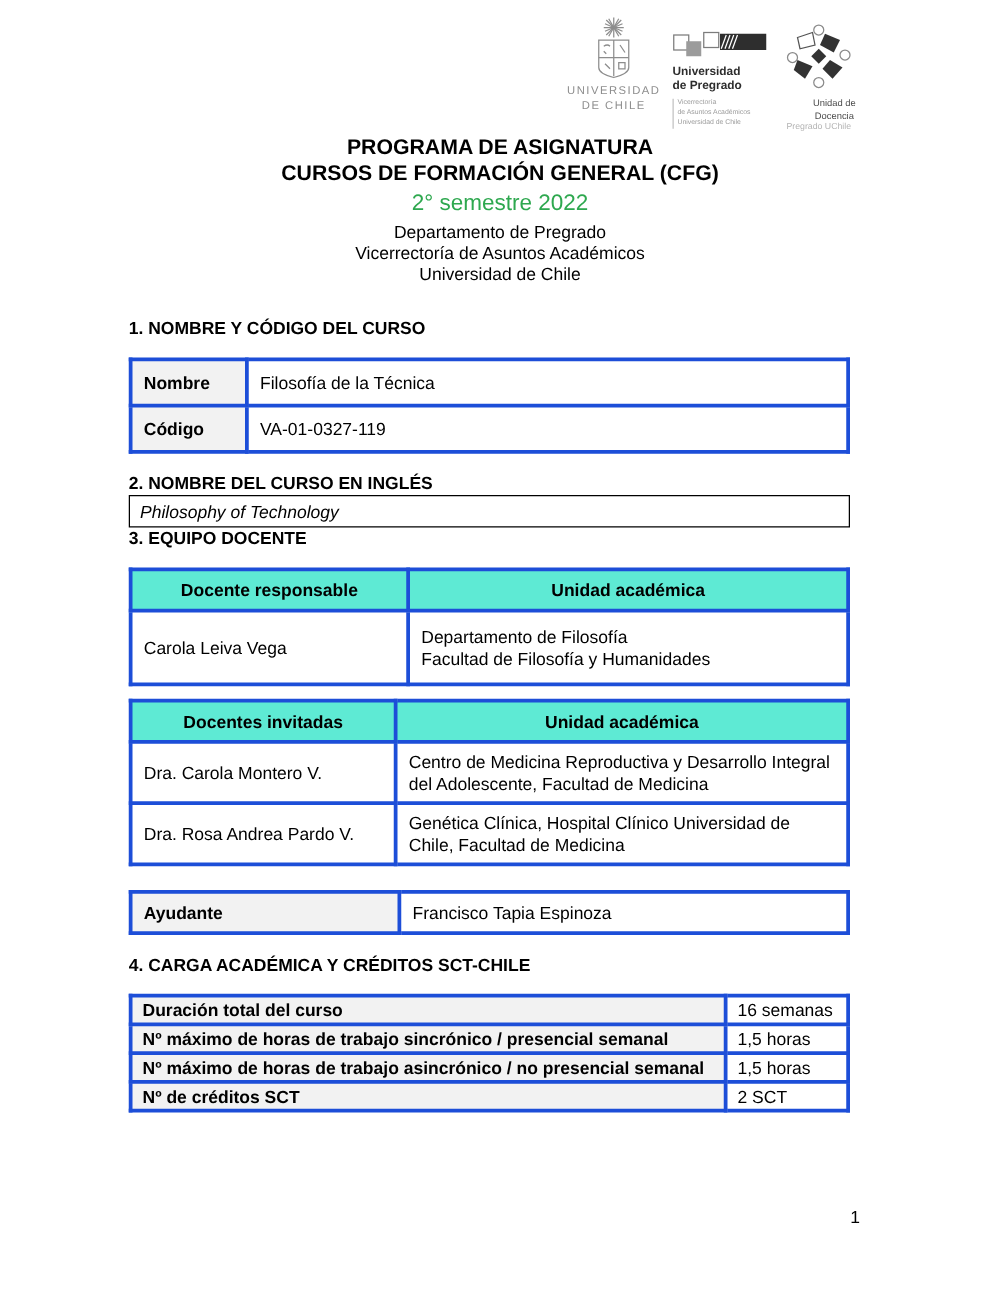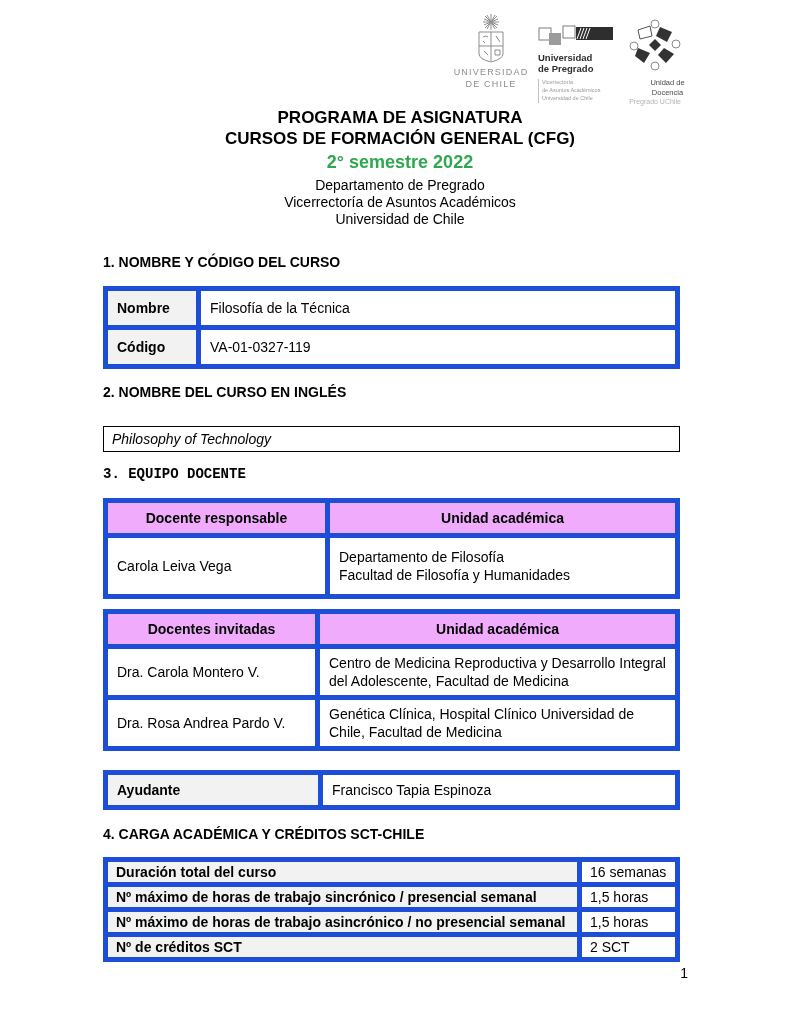--- a/index.html
+++ b/index.html
@@ -20,45 +20,45 @@
   .pregrado-title { font-size:9.5px; font-weight:bold; color:#2d2d2d; line-height:1.15; margin-top:3px; }
   .pregrado-fine { margin-top:4px; padding-left:3px; border-left:1px solid #c2c2c2;
                    font-size:5.5px; color:#9a9a9a; line-height:1.45; }
   .logo-docencia { width:78px; margin-top:4px; }
   .docencia-line1 { font-size:7.5px; color:#4a4a4a; line-height:1.3; margin-top:2px;margin-left:25px; }
   .docencia-line2 { font-size:7px; color:#b4b4b4; line-height:1.2; }
 
   
   .title-block { padding-top:108px; text-align:center; }
   .doc-title { font-size:17px; font-weight:bold; line-height:1.22; }
-  .doc-semester { font-size:18px; font-weight:bold; margin-top:3px; line-height:1.2; }
+  .doc-semester { font-size:18px; font-weight:normal; margin-top:3px; line-height:1.2; }
   .doc-sub { font-size:14px; line-height:1.2; }
   .doc-sub.first { margin-top:3px; }
 
   
   .content { width:577px; margin-left:103px; }
   h2.section-heading { font-size:14px; font-weight:bold; }
   .h-s1 { margin-top:27px; margin-bottom:16px; }
-  .h-s2 { margin-top:15px; margin-bottom:26px; }
-  .h-s3 { margin-top:14px; margin-bottom:16px;font-family:Liberation Mono, monospace; }
+  .h-s2 { margin-top:15px; margin-bottom:2px; }
+  .h-s3 { margin-bottom:16px; }
   .h-s4 { margin-top:16px; margin-bottom:15px; }
 
   table { width:100%; border-collapse:collapse; border:2px solid #000; table-layout:fixed; }
-  td, th { border:5px solid #1d4ed8; font-size:14px; vertical-align:middle; text-align:left; }
+  td, th { border:3px solid #1d4ed8; font-size:14px; vertical-align:middle; text-align:left; }
 
   
   .kv-table td, .kv-table th { padding:9px 9px; }
   .kv-table th { background:#f2f2f2; font-weight:bold; width:93px; }
 
   
   .english-box { border:1px solid #000; padding:4px 8px; height:26px; display:flex; align-items:center; }
   .english-box span { font-style:italic; font-size:14px; }
 
   
-  .teacher-table thead th { background:#f0abfc; font-weight:bold; text-align:center; padding:7px 6px; }
+  .teacher-table thead th { background:#5eead4; font-weight:bold; text-align:center; padding:7px 6px; }
   .t-resp col.c1 { width:222px; }
   .t-inv col.c1 { width:212px; }
   .t-resp tbody td { padding:10px 9px; line-height:18px; }
   .t-inv tbody td { padding:5px 9px; line-height:18px; }
   .t-inv { margin-top:10px; }
 
   
   .ayudante-table { margin-top:19px; }
   .ayudante-table th { background:#f2f2f2; font-weight:bold; width:215px; padding:7px 9px; }
   .ayudante-table td { padding:7px 9px; }

